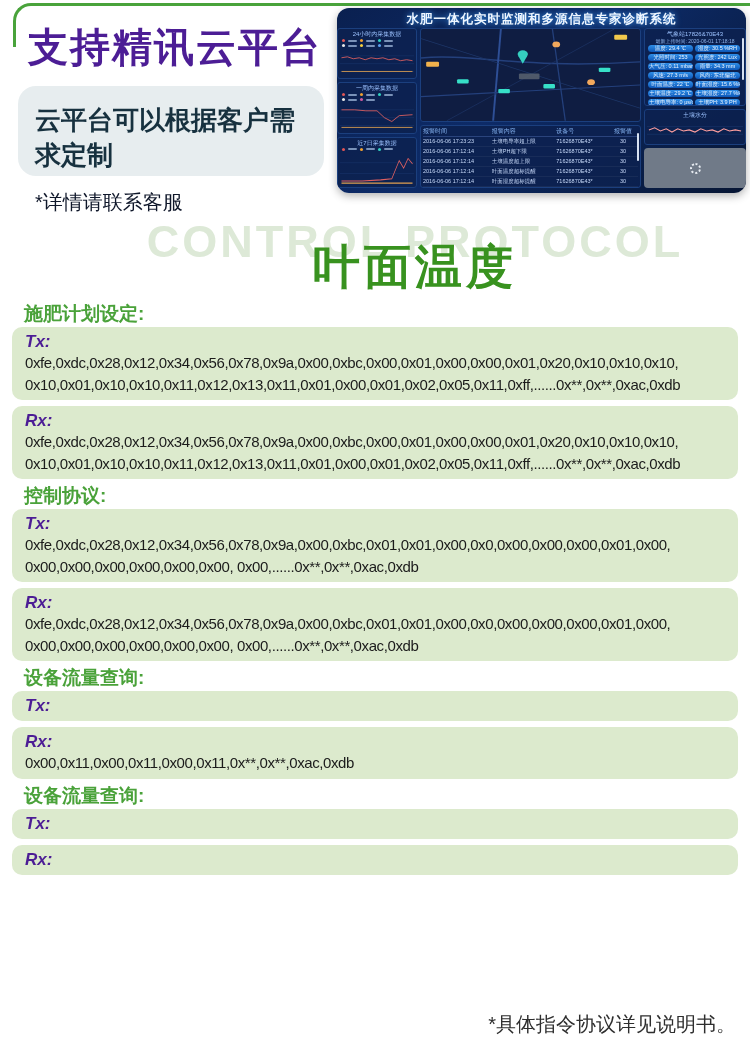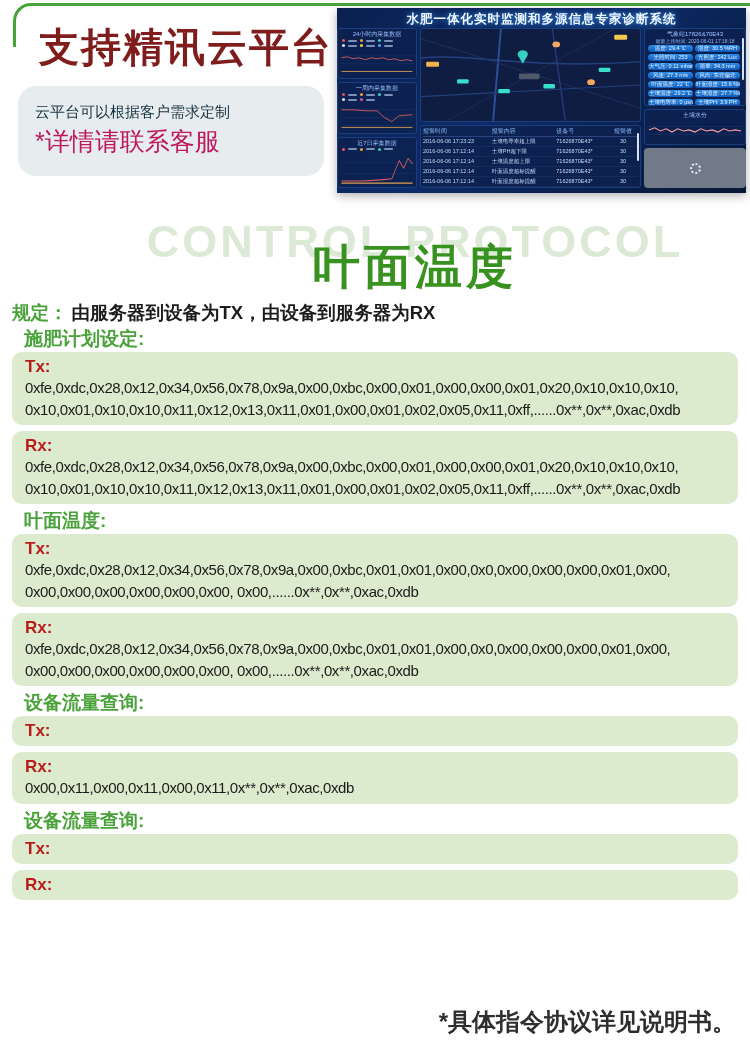--- a/index.html
+++ b/index.html
@@ -8,35 +8,35 @@
     background: #ffffff; font-family: "Liberation Sans", sans-serif;
   }
   
   .green-corner {
     position: absolute; top: 3px; left: 13px; right: 0; height: 44px;
     border-top: 3px solid #49a33b; border-left: 3px solid #49a33b;
     border-top-left-radius: 18px; pointer-events: none; z-index: 1;
   }
   
   .main-title {
-    position: absolute; top: 20px; left: 39px;
-    font-size: 40px; font-weight: bold; color: #7f1d1d; letter-spacing: 2px; z-index: 2; font-family: Liberation Serif, serif;
+    position: absolute; top: 20px; left: 28px;
+    font-size: 40px; font-weight: bold; color: #4c1d95; letter-spacing: 2px; z-index: 2; font-family: Liberation Serif, serif;
   }
   .note-box {
     position: absolute; top: 86px; left: 18px; width: 306px; height: 90px;
     background: #e7edef; border-radius: 18px; padding: 17px 17px; z-index: 2;
   }
-  .note-main { font-size: 15px; font-weight: normal; color: #17313f; margin-bottom: 3px; }
-  .note-sub  { font-size: 25px; color: #be185d; }
+  .note-main { font-size: 26px; font-weight: bold; color: #17313f; margin-bottom: 16px; }
+  .note-sub  { font-size: 20px; color: #0f172a; }
 
   
   .dash {
     position: absolute; top: 8px; left: 337px; width: 409px; height: 185px;
     background: linear-gradient(140deg, #0a2050 0%, #0d2b68 45%, #071634 100%);
-    border-radius: 0; box-shadow: 0 3px 9px rgba(0,0,0,.3);
+    border-radius: 12px; box-shadow: 0 3px 9px rgba(0,0,0,.3);
     padding: 3px 0; z-index: 3; color: #cfe2ff; overflow: hidden;
   }
   .dash-title {
     text-align: center; font-size: 12.5px; font-weight: bold; color: #eef6ff;
     text-shadow: 0 0 6px #3fa0ff; line-height: 17px; letter-spacing: 1px;
   }
   .dash-body { display: flex; gap: 3px; height: 160px; }
   .dcol-left  { width: 80px;  display: flex; flex-direction: column; gap: 3px; }
   .dcol-mid   { flex: 1;      display: flex; flex-direction: column; gap: 3px; }
   .dcol-right { width: 102px; display: flex; flex-direction: column; gap: 3px; position: relative; }
@@ -78,25 +78,25 @@
     position: absolute; top: 28px; width: 100%; text-align: center;
     font-size: 47px; font-weight: bold; color: #38921f; letter-spacing: 4px;
   }
 
   
   .content { position: absolute; top: 300px; left: 12px; right: 12px; z-index: 2; }
   .rule { font-size: 18.5px; line-height: 25px; color: #1c1c1c; font-weight: bold; white-space: nowrap; }
   .rule-label { color: #4aa23a; margin-right: 4px; }
   .sec-title { font-size: 19px; line-height: 22px; font-weight: bold; color: #4aa23a; margin: 3px 12px 2px; }
   .hexbox { background: #dceacd; border-radius: 10px; padding: 5px 13px; margin-bottom: 6px; }
-  .hex-label { color: #b91c1c; font-weight: bold; font-size: 17px; line-height: 20px; }
+  .hex-label { color: #4c1d95; font-weight: bold; font-size: 17px; line-height: 20px; font-style: italic; }
   .hex-line { font-size: 15px; line-height: 21.5px; color: #1b1b1b; letter-spacing: -0.4px; white-space: nowrap; }
   .hex-line:empty { display: none; }
   .footer {
-    position: absolute; right: 14px; bottom: 9px; font-size: 24px; font-weight: bold; color: #2e2e2e; z-index: 2; margin-top: 32px;
+    position: absolute; right: 14px; bottom: 9px; font-size: 20px; font-weight: normal; color: #2e2e2e; z-index: 2; margin-top: 32px;
   }
 </style>
 </head>
 <body>
 
 <div class="green-corner"></div>
 
 <div class="main-title">支持精讯云平台</div>
 
 <div class="note-box">
@@ -301,40 +301,37 @@
 
   </div>
 </div>
 
 <div class="hero">
   <div class="watermark">CONTROL PROTOCOL</div>
   <div class="hero-title">叶面温度</div>
 </div>
 
 <div class="content">
-  <div class="rule">
-    <span class="rule-label">规定：</span><span>由服务器到设备为TX，由设备到服务器为RX</span>
-  </div>
 
   <div class="section">
     <div class="sec-title">施肥计划设定:</div>
     <div class="hexbox">
       <div class="hex-label">Tx:</div>
       <div class="hex-line">0xfe,0xdc,0x28,0x12,0x34,0x56,0x78,0x9a,0x00,0xbc,0x00,0x01,0x00,0x00,0x01,0x20,0x10,0x10,0x10,</div>
       <div class="hex-line">0x10,0x01,0x10,0x10,0x11,0x12,0x13,0x11,0x01,0x00,0x01,0x02,0x05,0x11,0xff,......0x**,0x**,0xac,0xdb</div>
     </div>
     <div class="hexbox">
       <div class="hex-label">Rx:</div>
       <div class="hex-line">0xfe,0xdc,0x28,0x12,0x34,0x56,0x78,0x9a,0x00,0xbc,0x00,0x01,0x00,0x00,0x01,0x20,0x10,0x10,0x10,</div>
       <div class="hex-line">0x10,0x01,0x10,0x10,0x11,0x12,0x13,0x11,0x01,0x00,0x01,0x02,0x05,0x11,0xff,......0x**,0x**,0xac,0xdb</div>
     </div>
   </div>
 
   <div class="section">
-    <div class="sec-title">叶面温度:</div>
+    <div class="sec-title">控制协议:</div>
     <div class="hexbox">
       <div class="hex-label">Tx:</div>
       <div class="hex-line">0xfe,0xdc,0x28,0x12,0x34,0x56,0x78,0x9a,0x00,0xbc,0x01,0x01,0x00,0x0,0x00,0x00,0x00,0x01,0x00,</div>
       <div class="hex-line">0x00,0x00,0x00,0x00,0x00,0x00, 0x00,......0x**,0x**,0xac,0xdb</div>
     </div>
     <div class="hexbox">
       <div class="hex-label">Rx:</div>
       <div class="hex-line">0xfe,0xdc,0x28,0x12,0x34,0x56,0x78,0x9a,0x00,0xbc,0x01,0x01,0x00,0x0,0x00,0x00,0x00,0x01,0x00,</div>
       <div class="hex-line">0x00,0x00,0x00,0x00,0x00,0x00, 0x00,......0x**,0x**,0xac,0xdb</div>
     </div>

